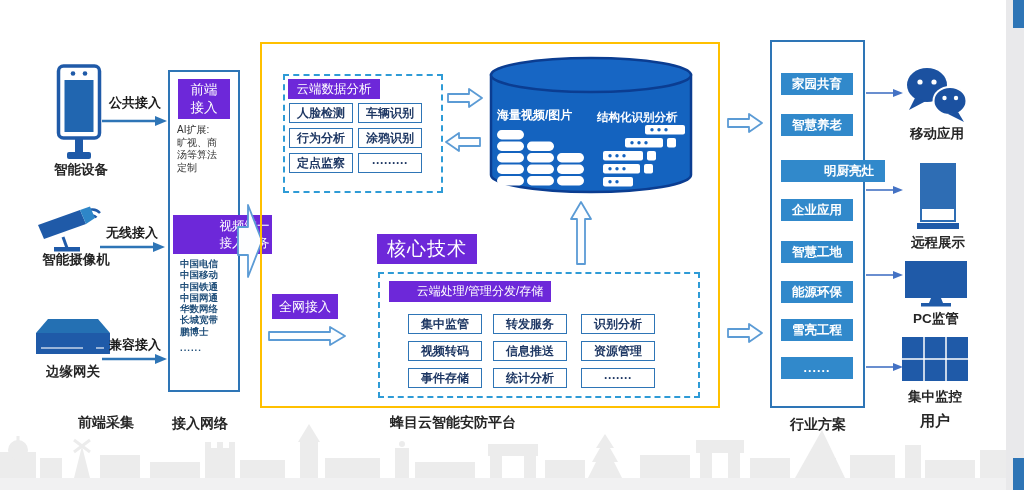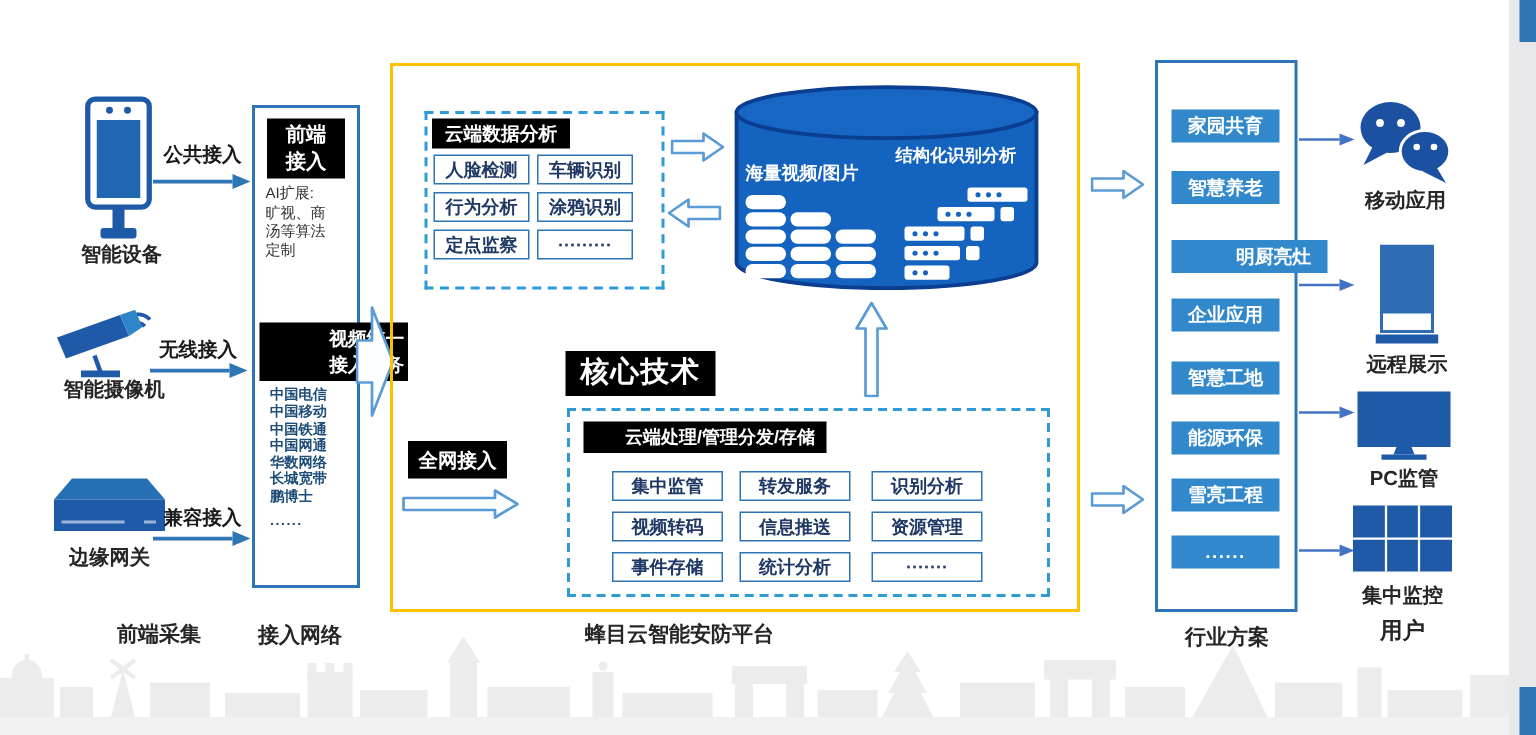--- a/index.html
+++ b/index.html
@@ -1,21 +1,21 @@
 <!DOCTYPE html>
 <html><head>
 <meta charset="utf-8">
 <style>
   html,body{margin:0;padding:0;background:#fff;}
   body{font-family:"Liberation Sans","DejaVu Sans",sans-serif;}
   .canvas{position:relative;width:1024px;height:490px;background:#fff;overflow:hidden;}
   .abs{position:absolute;}
   .lbl{position:absolute;font-weight:bold;color:#262626;font-size:13.5px;text-align:center;line-height:1.15;}
   .accesslbl{position:absolute;font-weight:bold;color:#1a1a1a;font-size:13px;text-align:center;width:62px;}
-  .badge{position:absolute;background:#000000;color:#fff;font-weight:bold;display:flex;align-items:center;justify-content:center;text-align:right;white-space:pre-line;line-height:1.35;}
+  .badge{position:absolute;background:#6d28d9;color:#fff;font-weight:normal;display:flex;align-items:center;justify-content:center;text-align:right;white-space:pre-line;line-height:1.35;}
   .cell{position:absolute;background:#fff;border:1.5px solid #2E75B6;color:#1F3864;font-weight:bold;font-size:12px;display:flex;align-items:center;justify-content:center;box-sizing:border-box;}
   .frame{position:absolute;border:2px solid #2E75B6;background:#fff;box-sizing:border-box;}
   .dashedbox{position:absolute;border:2px dashed #2E9BD6;box-sizing:border-box;background:transparent;}
   .orange{position:absolute;border:2px solid #FFC000;box-sizing:border-box;}
   .ind-btn{position:absolute;left:781px;width:72px;height:22px;background:#3189CB;color:#fff;font-weight:bold;font-size:12.5px;display:flex;align-items:center;justify-content:center;}
   .isp{position:absolute;left:180px;top:258px;width:58px;color:#1F4E79;font-weight:bold;font-size:9.5px;line-height:11.3px;}
   .isp .dots{margin-top:5px;letter-spacing:1px;}
   .ainote{position:absolute;left:177px;top:124px;width:60px;color:#333;font-size:10px;line-height:12.5px;white-space:pre-line;}
   .cyl-txt{position:absolute;color:#fff;font-weight:bold;}
   svg{display:block;}
@@ -205,21 +205,21 @@
         <circle cx="128" cy="100.8" r="1.7"></circle>
         <circle cx="135" cy="100.8" r="1.7"></circle>
       <circle cx="121" cy="113.8" r="1.7"></circle>
         <circle cx="128" cy="113.8" r="1.7"></circle>
         <circle cx="135" cy="113.8" r="1.7"></circle>
       <circle cx="121" cy="126.8" r="1.7"></circle>
         <circle cx="128" cy="126.8" r="1.7"></circle>
     </g>
   </svg>
   <div class="cyl-txt" style="left:497px;top:107px;font-size:12px;">海量视频/图片</div>
-  <div class="cyl-txt" style="left:597px;top:96px;font-size:11.5px;">结构化识别分析</div>
+  <div class="cyl-txt" style="left:597px;top:110px;font-size:11.5px;">结构化识别分析</div>
 
   <svg class="abs" style="left:570px;top:201px;" width="22" height="64" viewBox="0 0 22 64">
     <polygon points="7,63 7,18 1,18 11,1 21,18 15,18 15,63" fill="#FDFEFF" stroke="#5B9BD5" stroke-width="1.8" stroke-linejoin="round"></polygon>
   </svg>
 
   <div class="badge" style="left:377px;top:234px;width:100px;height:30px;font-size:19px;letter-spacing:1px;">核心技术</div>
 
   <div class="dashedbox" style="left:378px;top:272px;width:322px;height:126px;"></div>
   <div class="badge" style="left:389px;top:281px;width:142px;height:21px;font-size:12px;padding-left:20px;">云端处理/管理分发/存储</div>
   <div class="cell" style="left:408px;top:314px;width:74px;height:20px;">集中监管</div>

